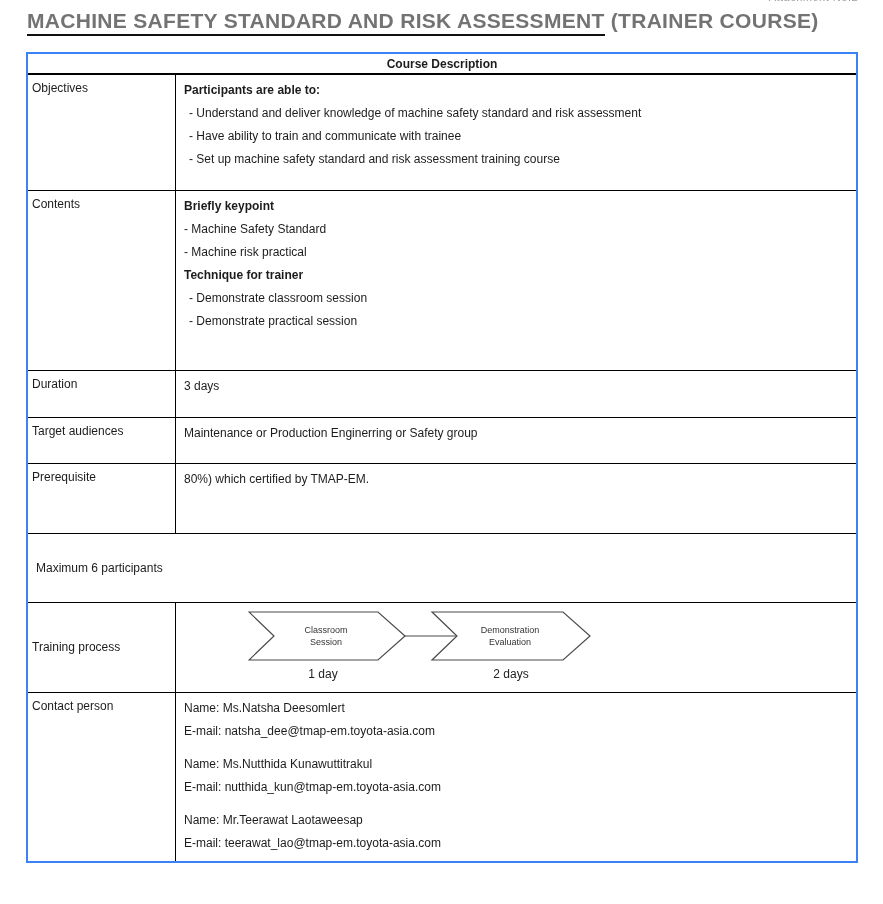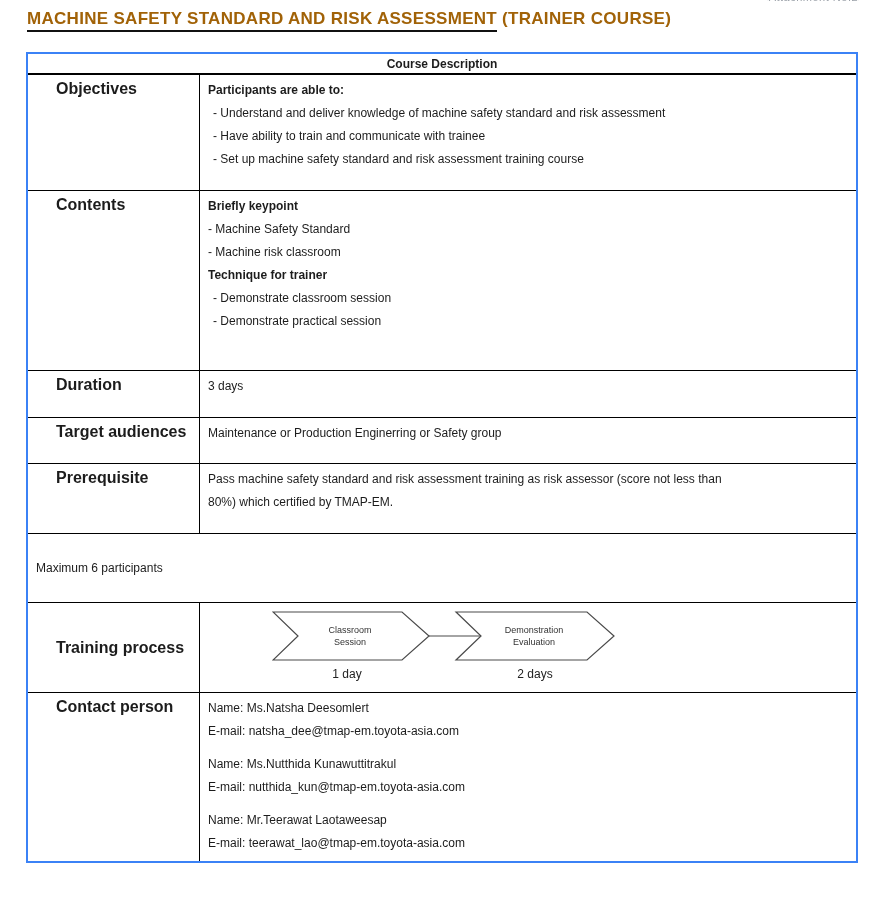--- a/index.html
+++ b/index.html
@@ -6,38 +6,38 @@
   html,body { background:#ffffff; }
   .page {
     position:relative; width:883px; height:904px; background:#ffffff;
     font-family:"Liberation Sans", sans-serif; color:#1c1c1c; overflow:hidden;
   }
   .attachment-note {
     position:absolute; top:-9px; right:18px; font-size:11px; color:#9aa0a8;
     letter-spacing:0.5px;
   }
   .doc-title {
-    position:absolute; left:27px; top:9px; font-size:17px; font-weight:bold;
-    color:#a16207; letter-spacing:0.3px; white-space:nowrap;
+    position:absolute; left:27px; top:9px; font-size:21px; font-weight:bold;
+    color:#737373; letter-spacing:0.3px; white-space:nowrap;
   }
   .doc-title .u { border-bottom:2px solid #111; display:inline-block; padding-bottom:1px; }
   .course-table {
     position:absolute; left:26px; top:52px; width:832px;
     border:2px solid #3b82f6; background:#fff;
   }
   .thead {
     height:21px; border-bottom:2px solid #000; display:flex;
     align-items:center; justify-content:center;
     font-size:12px; font-weight:bold;
   }
   .trow { display:flex; }
   .trow + .trow { border-top:1px solid #000; }
   .tlabel {
     width:148px; flex:0 0 148px; border-right:1px solid #000;
-    padding:6px 2px 0 4px; font-size:16px; font-weight:bold; line-height:15px;margin-left:24px;
+    padding:6px 2px 0 4px; font-size:12px; font-weight:normal; line-height:15px;
   }
   .tcell { flex:1 1 auto; padding:4px 8px 0 8px; font-size:12px; }
   .vcenter { display:flex; flex-direction:column; justify-content:center; padding-top:0; }
   .line { line-height:23px; white-space:nowrap; }
   .line.b { font-weight:bold; }
   .line.ind { padding-left:5px; }
   .line.gap { margin-top:10px; }
   
   .flow { margin-left:64px; width:344px; }
   .flow-svg text { font-family:"Liberation Sans", sans-serif; font-size:9px; fill:#333; }
@@ -65,42 +65,41 @@
             <p class="line ind">- Understand and deliver knowledge of machine safety standard and risk assessment</p>
             <p class="line ind">- Have ability to train and communicate with trainee</p>
             <p class="line ind">- Set up machine safety standard and risk assessment training course</p>
           </div>
         </div>
         <div class="trow" style="height: 180px;">
           <div class="tlabel"><span>Contents</span></div>
           <div class="tcell">
             <p class="line b">Briefly keypoint</p>
             <p class="line">- Machine Safety Standard</p>
-            <p class="line">- Machine risk classroom</p>
+            <p class="line">- Machine risk practical</p>
             <p class="line b">Technique for trainer</p>
             <p class="line ind">- Demonstrate classroom session</p>
             <p class="line ind">- Demonstrate practical session</p>
           </div>
         </div>
         <div class="trow" style="height: 47px;">
           <div class="tlabel"><span>Duration</span></div>
           <div class="tcell">
             <p class="line">3 days</p>
           </div>
         </div>
         <div class="trow" style="height: 46px;">
           <div class="tlabel"><span>Target audiences</span></div>
           <div class="tcell">
             <p class="line">Maintenance or Production Enginerring or Safety group</p>
           </div>
         </div>
         <div class="trow" style="height: 70px;">
           <div class="tlabel"><span>Prerequisite</span></div>
           <div class="tcell">
-            <p class="line">Pass machine safety standard and risk assessment training as risk assessor (score not less than</p>
             <p class="line">80%) which certified by TMAP-EM.</p>
           </div>
         </div>
         <div class="trow" style="height: 69px;">
           <div class="tcell vcenter">
             <p class="line">Maximum 6 participants</p>
           </div>
         </div>
         <div class="trow" style="height: 90px;">
           <div class="tlabel vcenter">

